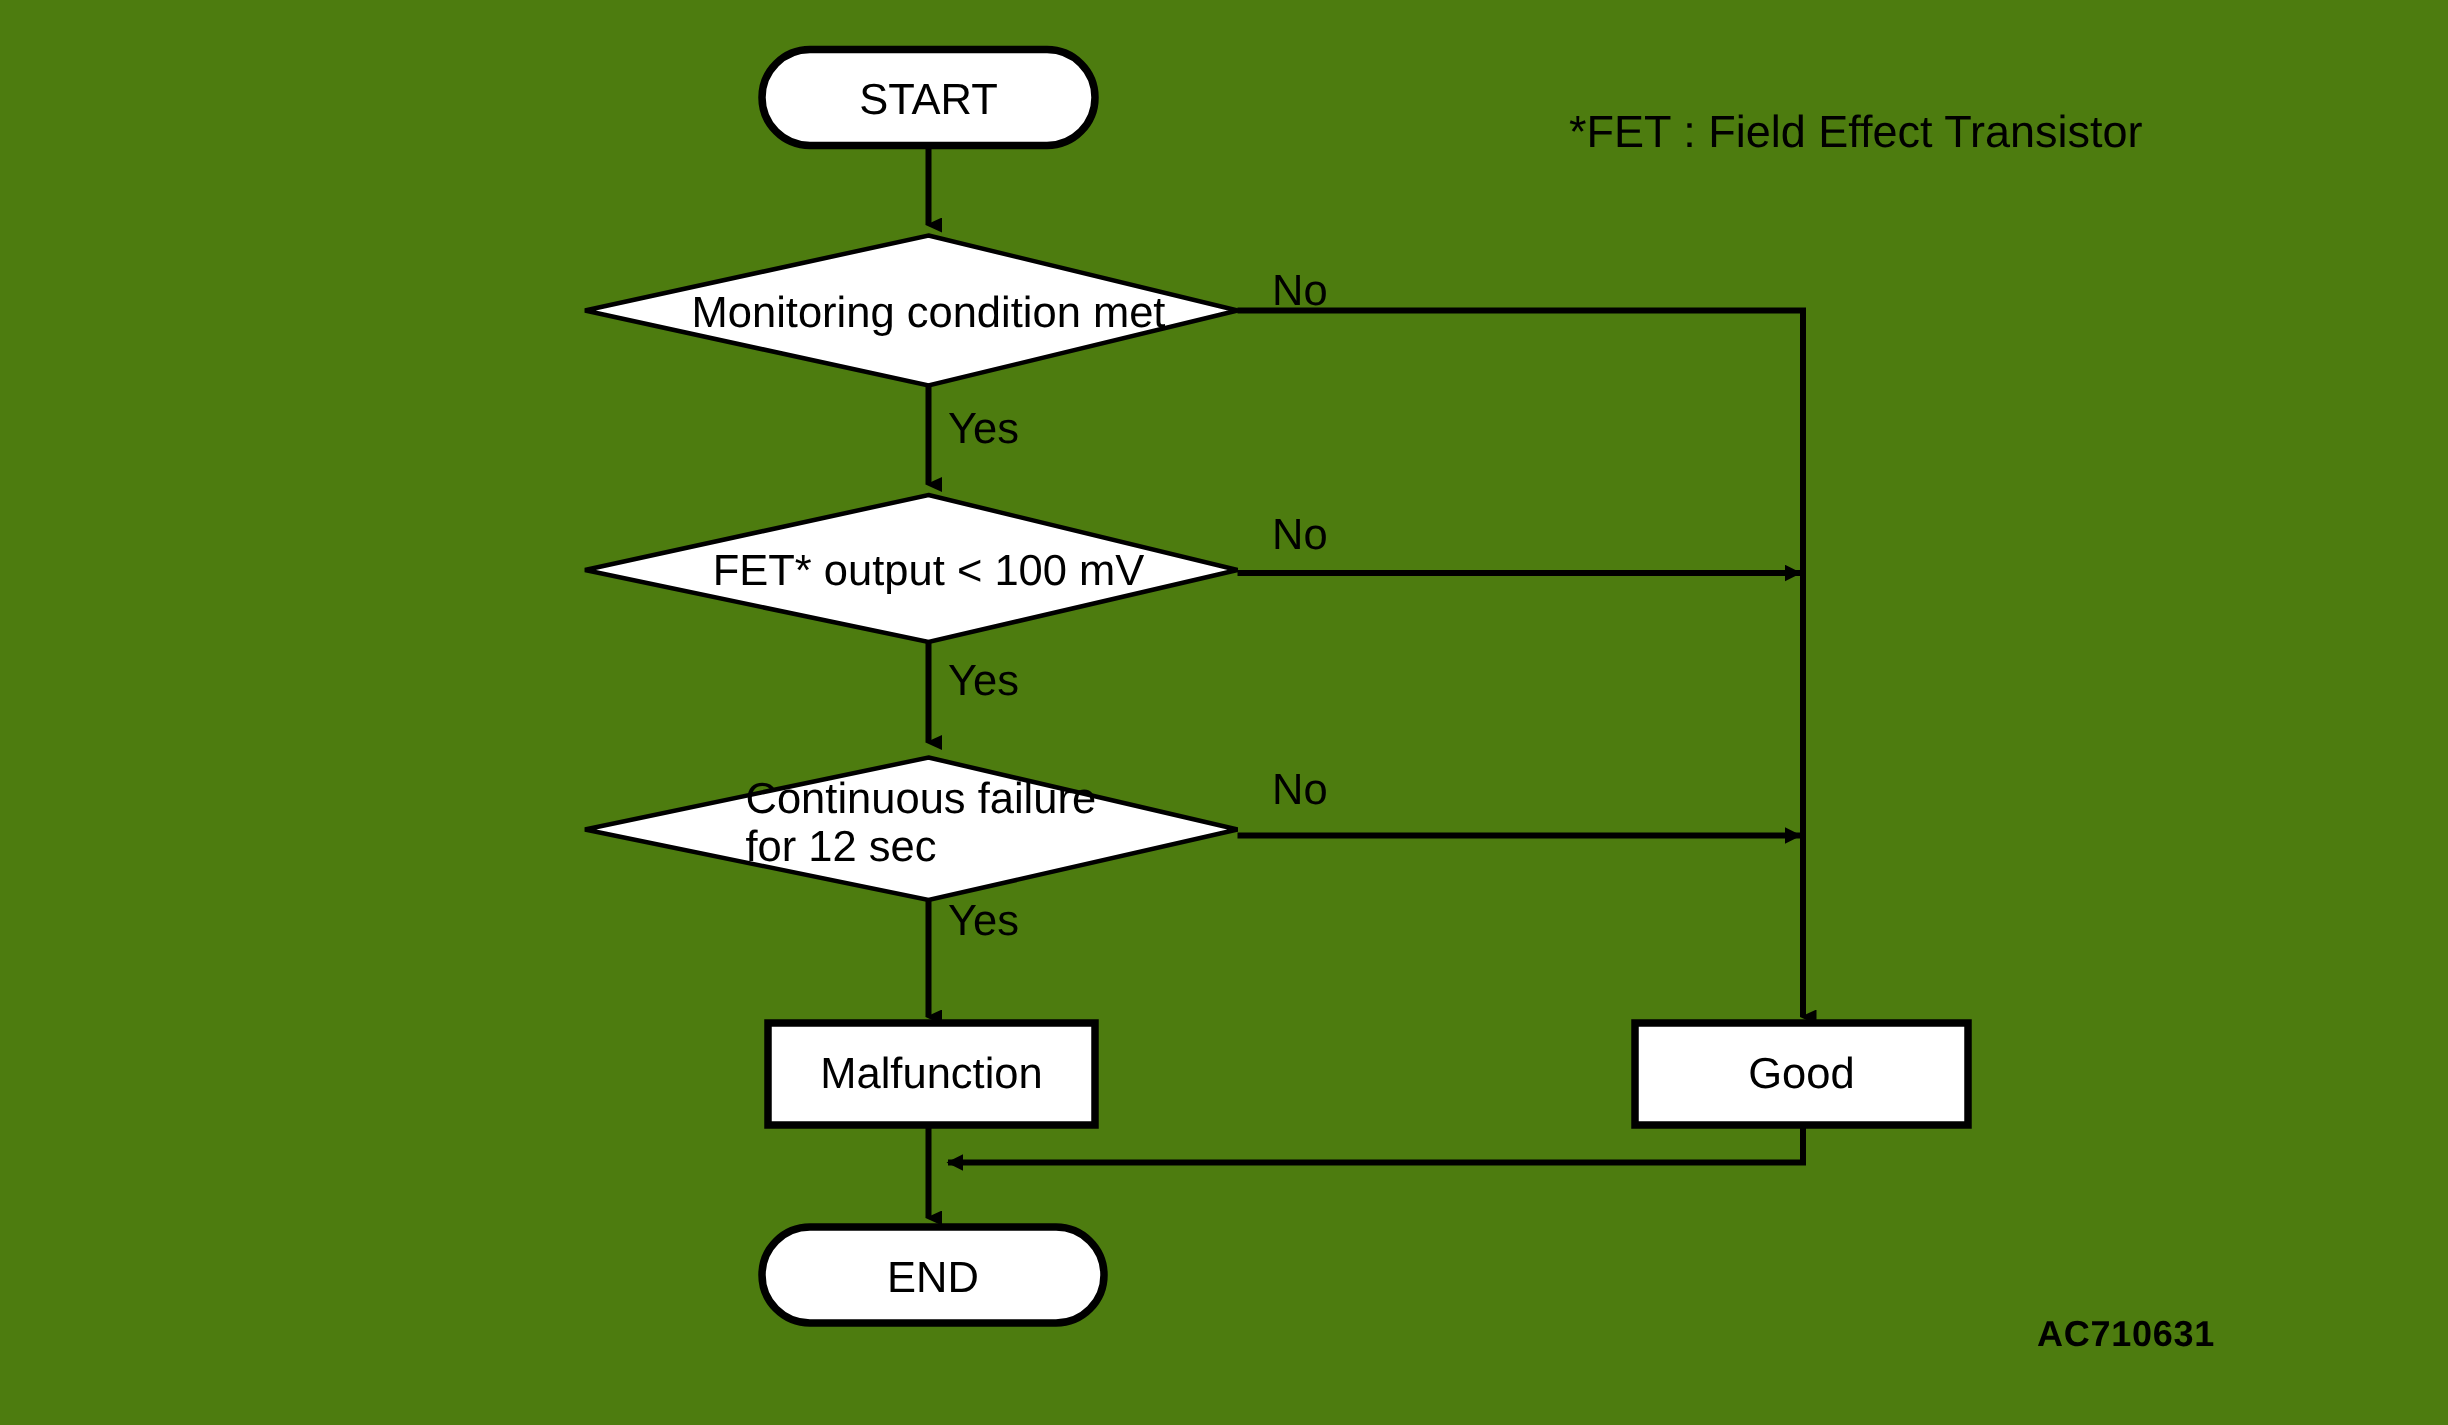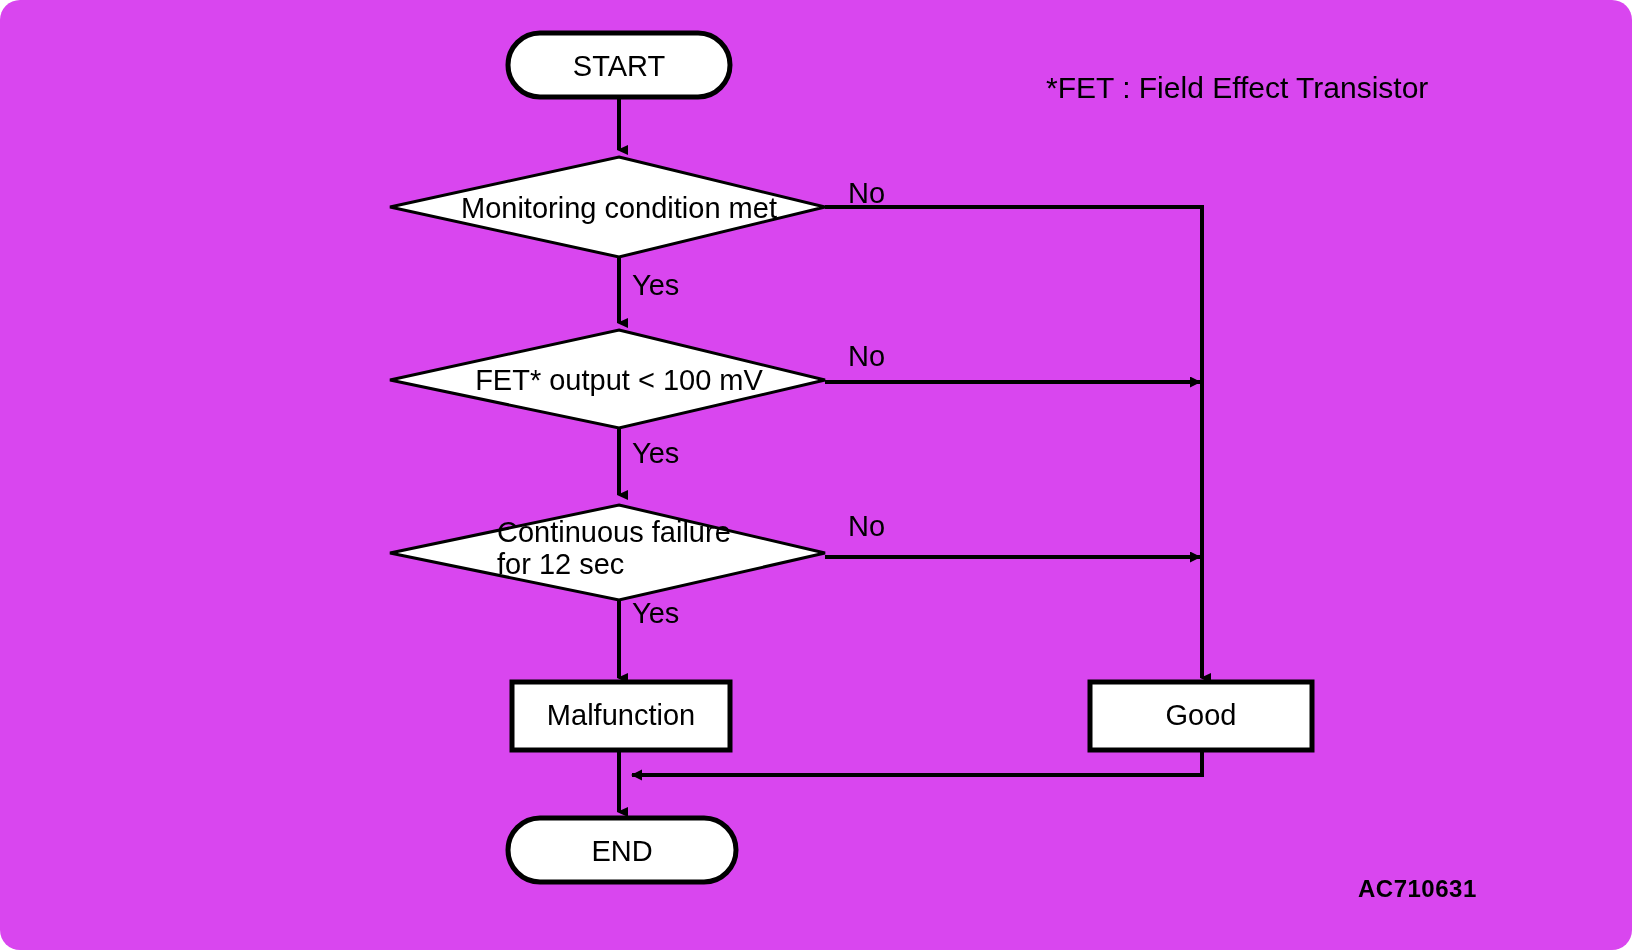--- a/index.html
+++ b/index.html
@@ -4,24 +4,23 @@
 <style>
   html, body {
     margin: 0;
     padding: 0;
     background: #ffffff;
   }
   #page {
     position: relative;
     width: 1632px;
     height: 950px;
-    background: #d946ef;
+    background: #4d7c0f;
     overflow: hidden;
     font-family: "Liberation Sans", sans-serif;
-    border-radius: 20px;
   }
   #flow-svg {
     position: absolute;
     left: 0;
     top: 0;
     width: 1632px;
     height: 950px;
   }
   .node-text {
     font-family: "Liberation Sans", sans-serif;

